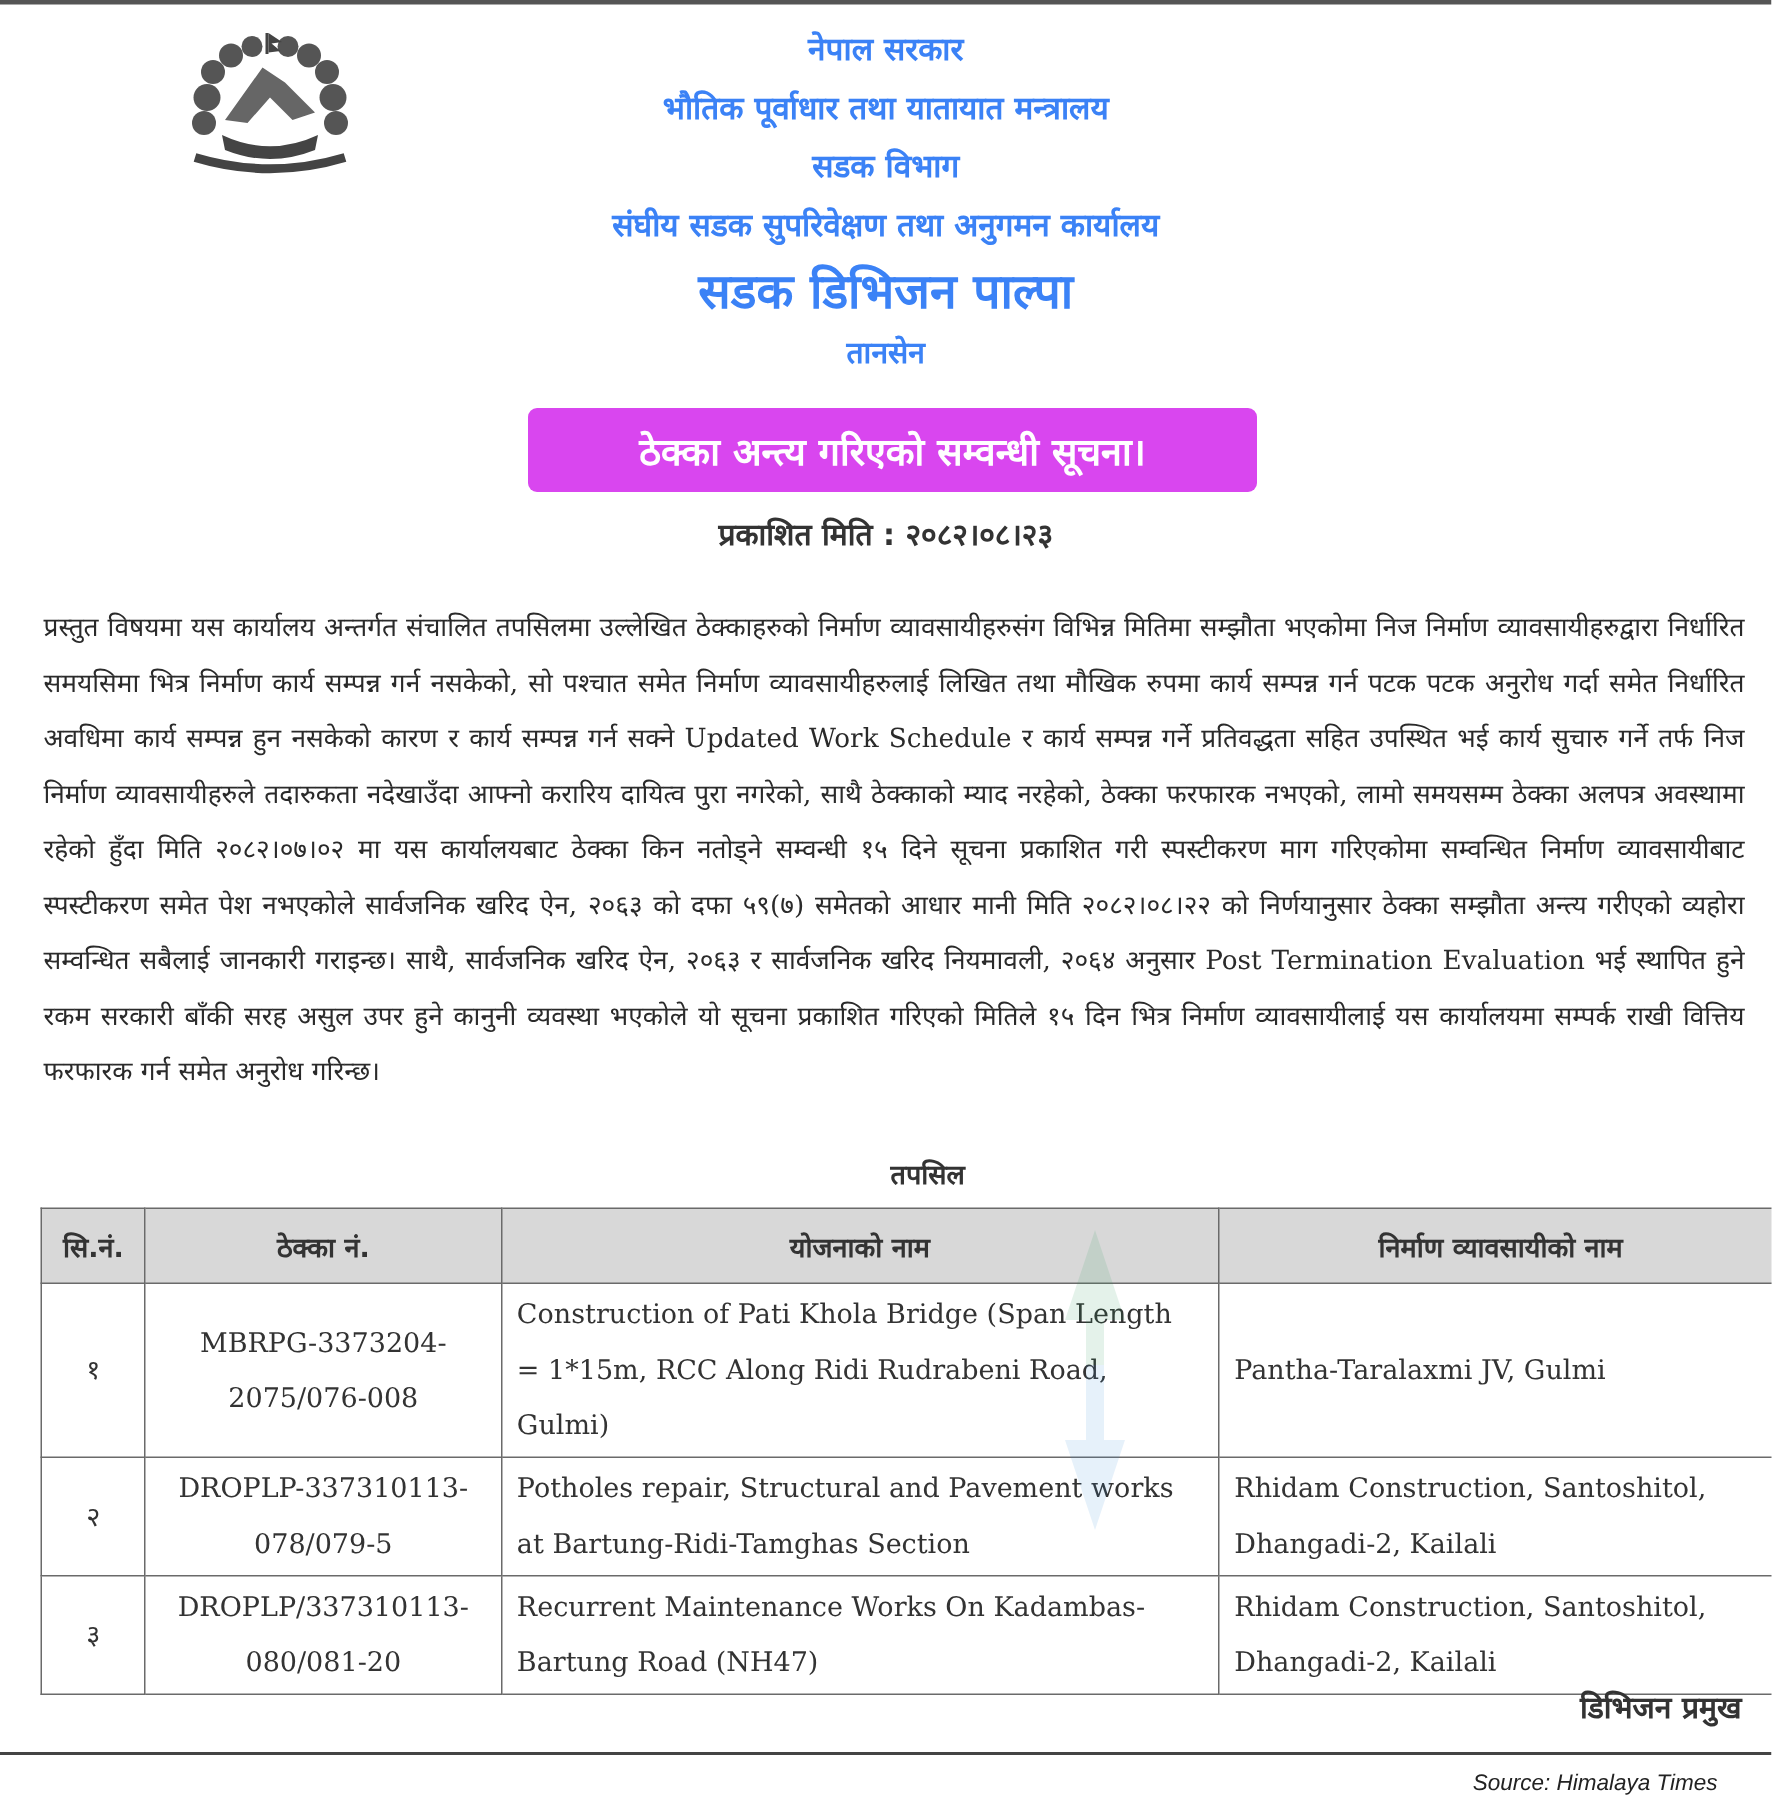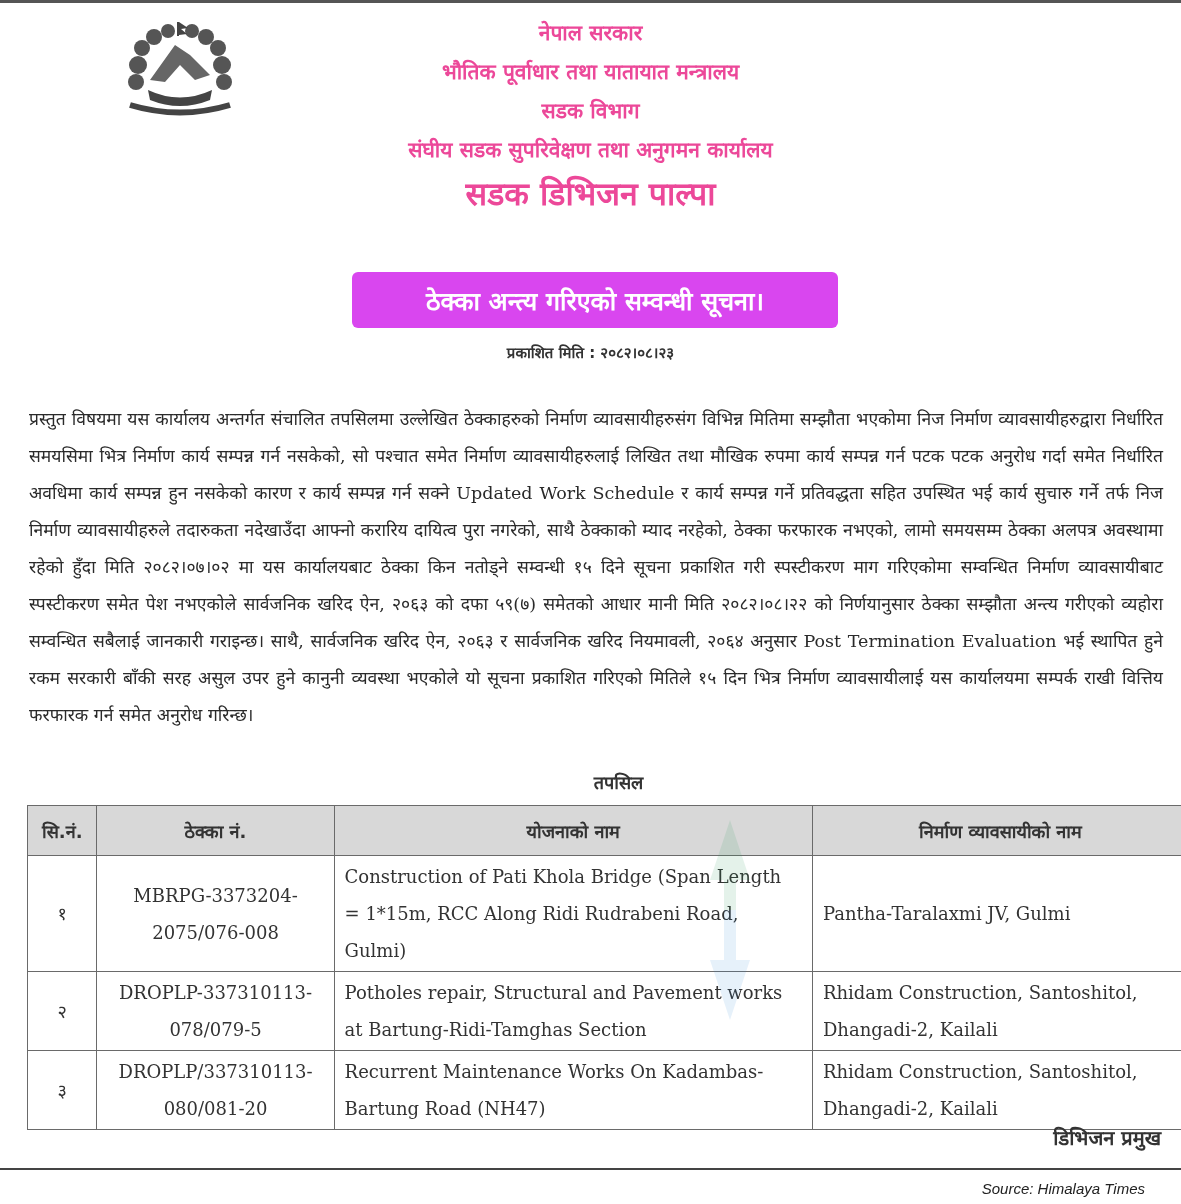--- a/index.html
+++ b/index.html
@@ -3,30 +3,30 @@
 <meta charset="utf-8">
 <style>
   html, body { margin: 0; padding: 0; }
   body {
     width: 1181px; height: 1204px; background: #ffffff; position: relative; overflow: hidden;
     font-family: "DejaVu Serif", "Liberation Serif", serif; color: #2a2a2a;
   }
   .top-rule { position: absolute; left: 0; top: 0; width: 1181px; height: 3px; background: #555; }
   .emblem { position: absolute; left: 120px; top: 20px; width: 120px; height: 100px; }
   .header { position: absolute; left: 0; top: 14px; width: 1181px; text-align: center; }
-  .header .line { font-family: "DejaVu Sans", sans-serif; font-weight: bold; color: #ec4899; line-height: 39px; font-size: 21px; }
+  .header .line { font-family: "DejaVu Sans", sans-serif; font-weight: bold; color: #3b82f6; line-height: 39px; font-size: 21px; }
   .header .big { font-size: 32px; line-height: 48px; }
   .header .sub { font-size: 20px; line-height: 34px; }
   .title-box {
     position: absolute; left: 352px; top: 272px; width: 486px; height: 56px;
     background: #d946ef; border-radius: 6px; color: #fff;
     font-family: "DejaVu Sans", sans-serif; font-weight: bold; font-size: 25px;
     display: flex; align-items: center; justify-content: center;
   }
-  .pubdate { position: absolute; left: 0; top: 342px; width: 1181px; text-align: center; font-family: "DejaVu Sans", sans-serif; font-weight: bold; font-size: 15px; color: #333; }
+  .pubdate { position: absolute; left: 0; top: 342px; width: 1181px; text-align: center; font-family: "DejaVu Sans", sans-serif; font-weight: bold; font-size: 20px; color: #333; }
   .body-text {
     position: absolute; left: 29px; top: 380px; width: 1134px;
     font-size: 17.5px; line-height: 37px; text-align: justify; color: #2a2a2a; margin-top: 21px;
   }
   .tapasil { position: absolute; left: 0; top: 770px; width: 1181px; text-align: center; font-family: "DejaVu Sans", sans-serif; font-weight: bold; font-size: 18px; color: #333; padding-left: 28px; }
   table.schedule {
     position: absolute; left: 27px; top: 805px; width: 1162px; border-collapse: collapse;
     font-size: 18px; color: #333;
   }
   table.schedule th {
@@ -64,20 +64,21 @@
   </g>
   <path d="M10 85 Q60 100 110 85" stroke="#444" stroke-width="6" fill="none"></path>
 </svg>
 
 <div class="header">
   <div class="line">नेपाल सरकार</div>
   <div class="line">भौतिक पूर्वाधार तथा यातायात मन्त्रालय</div>
   <div class="line">सडक विभाग</div>
   <div class="line">संघीय सडक सुपरिवेक्षण तथा अनुगमन कार्यालय</div>
   <div class="line big">सडक डिभिजन पाल्पा</div>
+  <div class="line sub">तानसेन</div>
 </div>
 
 <div class="title-box">ठेक्का अन्त्य गरिएको सम्वन्धी सूचना।</div>
 
 <div class="pubdate">प्रकाशित मिति : २०८२।०८।२३</div>
 
 <div class="body-text">प्रस्तुत विषयमा यस कार्यालय अन्तर्गत संचालित तपसिलमा उल्लेखित ठेक्काहरुको निर्माण व्यावसायीहरुसंग विभिन्न मितिमा सम्झौता भएकोमा निज निर्माण व्यावसायीहरुद्वारा निर्धारित समयसिमा भित्र निर्माण कार्य सम्पन्न गर्न नसकेको, सो पश्चात समेत निर्माण व्यावसायीहरुलाई लिखित तथा मौखिक रुपमा कार्य सम्पन्न गर्न पटक पटक अनुरोध गर्दा समेत निर्धारित अवधिमा कार्य सम्पन्न हुन नसकेको कारण र कार्य सम्पन्न गर्न सक्ने Updated Work Schedule र कार्य सम्पन्न गर्ने प्रतिवद्धता सहित उपस्थित भई कार्य सुचारु गर्ने तर्फ निज निर्माण व्यावसायीहरुले तदारुकता नदेखाउँदा आफ्नो करारिय दायित्व पुरा नगरेको, साथै ठेक्काको म्याद नरहेको, ठेक्का फरफारक नभएको, लामो समयसम्म ठेक्का अलपत्र अवस्थामा रहेको हुँदा मिति २०८२।०७।०२ मा यस कार्यालयबाट ठेक्का किन नतोड्ने सम्वन्धी १५ दिने सूचना प्रकाशित गरी स्पस्टीकरण माग गरिएकोमा सम्वन्धित निर्माण व्यावसायीबाट स्पस्टीकरण समेत पेश नभएकोले सार्वजनिक खरिद ऐन, २०६३ को दफा ५९(७) समेतको आधार मानी मिति २०८२।०८।२२ को निर्णयानुसार ठेक्का सम्झौता अन्त्य गरीएको व्यहोरा सम्वन्धित सबैलाई जानकारी गराइन्छ। साथै, सार्वजनिक खरिद ऐन, २०६३ र सार्वजनिक खरिद नियमावली, २०६४ अनुसार Post Termination Evaluation भई स्थापित हुने रकम सरकारी बाँकी सरह असुल उपर हुने कानुनी व्यवस्था भएकोले यो सूचना प्रकाशित गरिएको मितिले १५ दिन भित्र निर्माण व्यावसायीलाई यस कार्यालयमा सम्पर्क राखी वित्तिय फरफारक गर्न समेत अनुरोध गरिन्छ।</div>
 
 <div class="tapasil">तपसिल</div>
 

